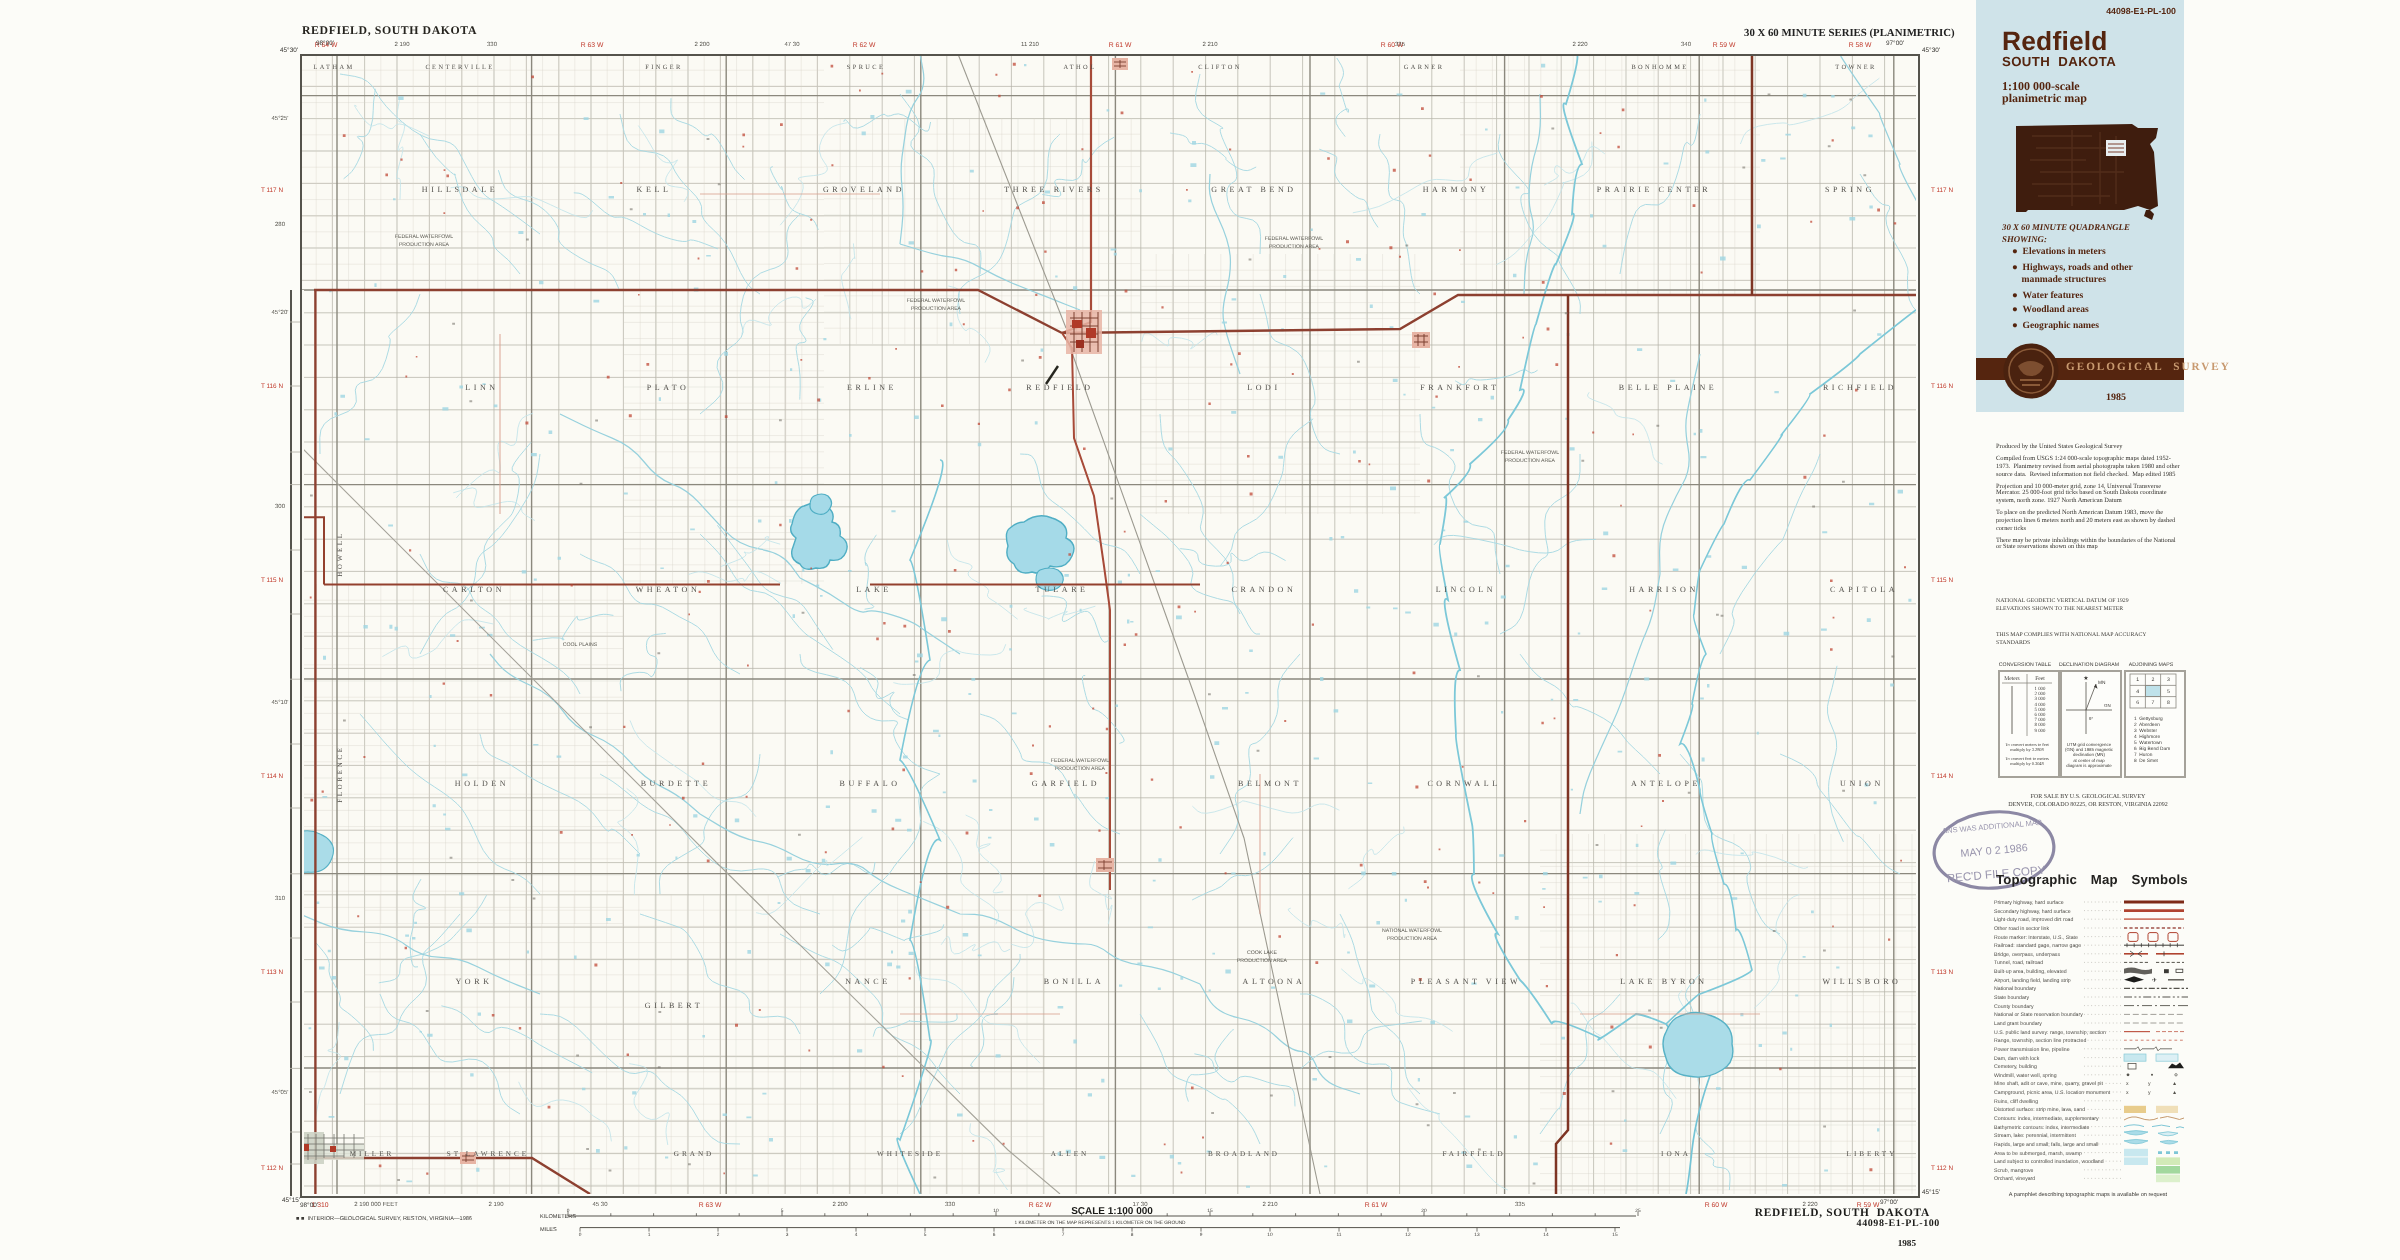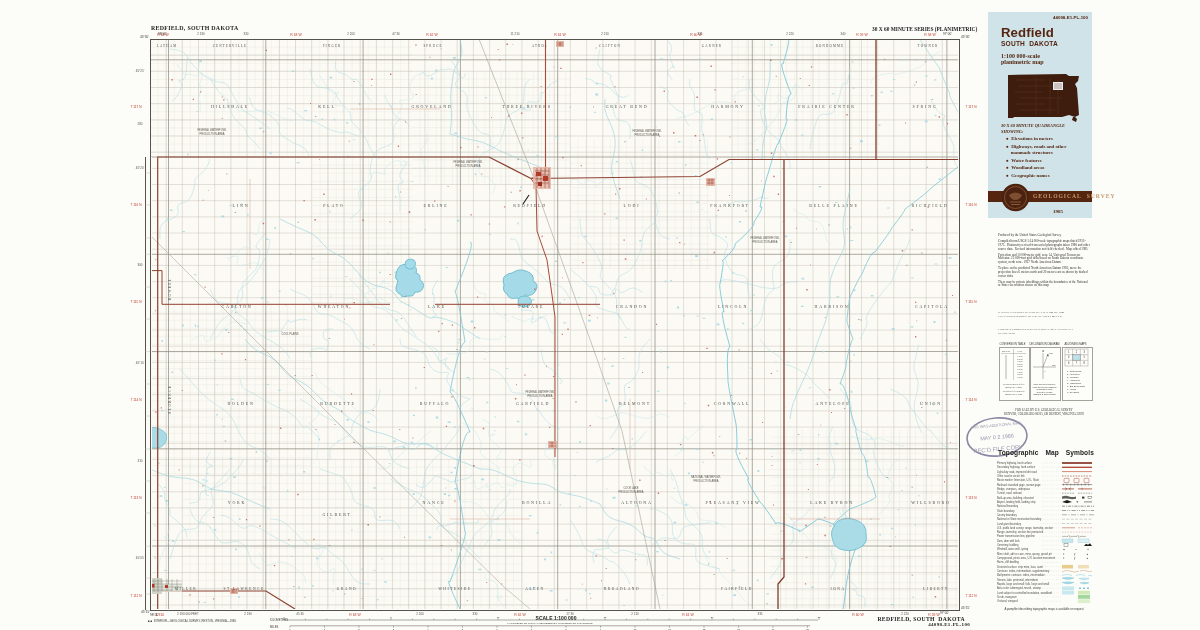--- a/index.html
+++ b/index.html
@@ -1,16 +1,16 @@
 <!DOCTYPE html>
 <html><head>
 <meta charset="utf-8">
 <style>
 html,body{margin:0;padding:0;background:#fcfcf8;width:1200px;height:630px;overflow:hidden;}
-#page{position:absolute;left:0;top:12px;width:1200px;height:452px;background:#fcfcf8;font-family:"Liberation Sans",sans-serif;}
+#page{position:absolute;left:0;top:0;width:1200px;height:452px;background:#fcfcf8;font-family:"Liberation Sans",sans-serif;}
 .abs{position:absolute;}
 </style>
 </head>
 <body>
 <div id="page">
 
 <div class="abs" style="left:151px;top:13px;font-family:'Liberation Serif',serif;font-weight:bold;font-size:5.9px;color:#26241f;letter-spacing:0.3px;">REDFIELD, SOUTH DAKOTA</div>
 
 <div class="abs" style="left:872px;top:14px;font-family:'Liberation Serif',serif;font-weight:bold;font-size:5.4px;color:#222;">30 X 60 MINUTE SERIES (PLANIMETRIC)</div>
 

